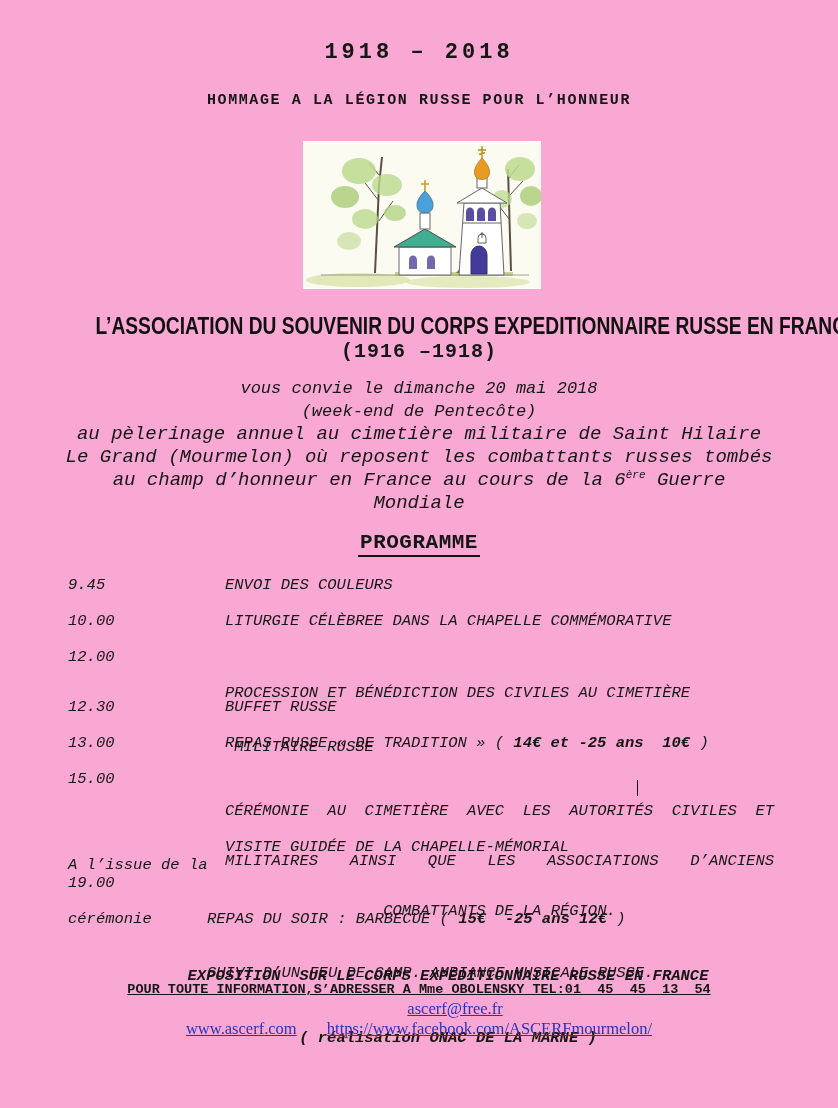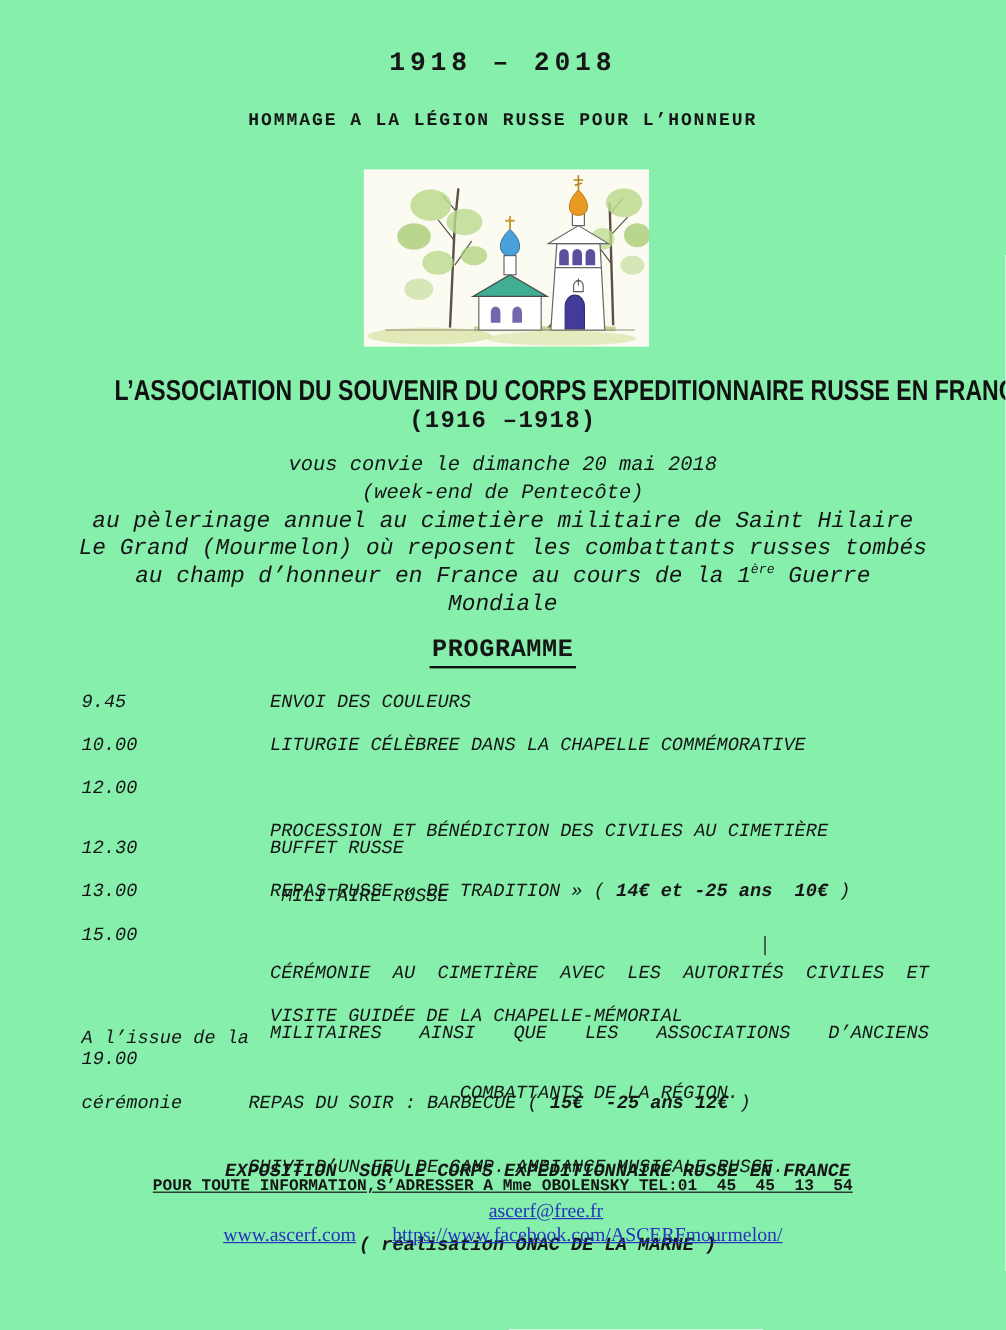--- a/index.html
+++ b/index.html
@@ -1,17 +1,17 @@
 <!DOCTYPE html>
 <html style="--link-blue: #2633bd; --dome-gold: #e89a22; --dome-blue: #4aa0d8; --roof-teal: #3fae92; --arch-purple: #5b4e9e; --door-purple: #433a99; --foliage-green: #bcd98e; --pine-green: #5d6e4b; --grass-green: #cdd98b;"><head>
 <meta charset="utf-8">
 <style>
   html,body{margin:0;padding:0;background:#ffffff;}
   .page{
-    position:relative;width:838px;height:1108px;margin:0 auto;background:#86efac;
+    position:relative;width:838px;height:1108px;margin:0 auto;background:#f9a8d4;
     font-family:"Liberation Mono","DejaVu Sans Mono",monospace;color:#161616;overflow:hidden;
   }
   .abs{position:absolute;}
   .center{position:absolute;left:0;width:838px;text-align:center;}
   .years{top:40px;font-size:22px;font-weight:bold;letter-spacing:4px;white-space:pre;}
   .main-title{top:92px;font-size:15px;font-weight:bold;letter-spacing:1.6px;white-space:pre;}
   .church-box{left:303px;top:141px;width:238px;height:148px;}
   .assoc-name{top:312px;font-family:"Liberation Sans","DejaVu Sans",sans-serif;font-weight:bold;font-size:24px;letter-spacing:0px;color:#111;}
   .assoc-name .squeeze{display:inline-block;transform:scaleX(0.80);transform-origin:50% 50%;white-space:nowrap;}
   .assoc-years{top:340px;font-size:20px;font-weight:bold;letter-spacing:1px;white-space:pre;}
@@ -103,21 +103,21 @@
   <div class="center assoc-name">
     <span class="squeeze">L’ASSOCIATION DU SOUVENIR DU CORPS EXPEDITIONNAIRE RUSSE EN FRANCE</span>
   </div>
   <div class="center assoc-years">(1916 –1918)</div>
 
   <div class="center invitation">
     <div class="inv-sm">vous convie le dimanche 20 mai 2018</div>
     <div class="inv-sm">(week-end de Pentecôte)</div>
     <div class="inv-lg">au pèlerinage annuel au cimetière militaire de Saint Hilaire</div>
     <div class="inv-lg">Le Grand (Mourmelon) où reposent les combattants russes tombés</div>
-    <div class="inv-lg"><span>au champ d’honneur en France au cours de la 1</span><sup>ère</sup><span> Guerre</span></div>
+    <div class="inv-lg"><span>au champ d’honneur en France au cours de la 6</span><sup>ère</sup><span> Guerre</span></div>
     <div class="inv-lg">Mondiale</div>
   </div>
 
   <div class="center prog-head">
     <span>PROGRAMME</span>
   </div>
 
   <div class="prow" style="top:576px">
     <div class="ptime">9.45</div>
     <div class="pdesc">ENVOI DES COULEURS</div>

